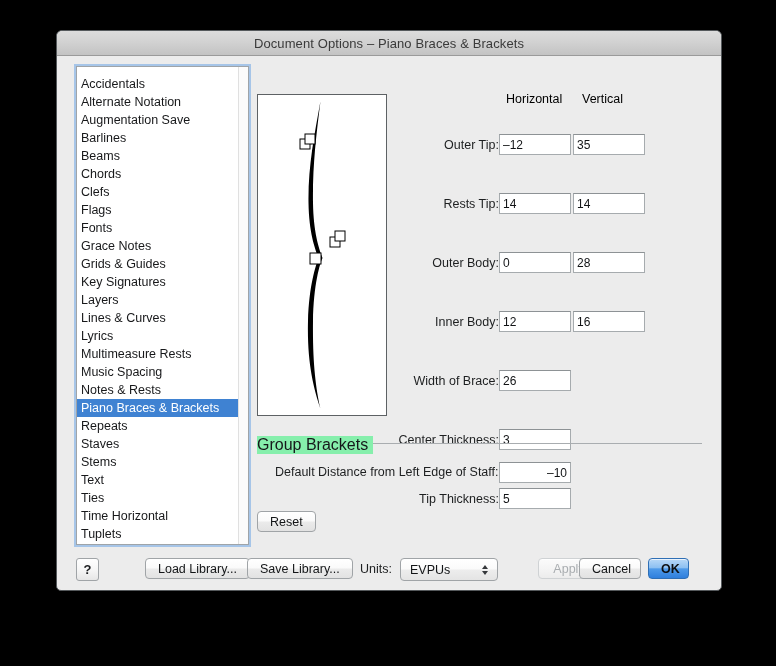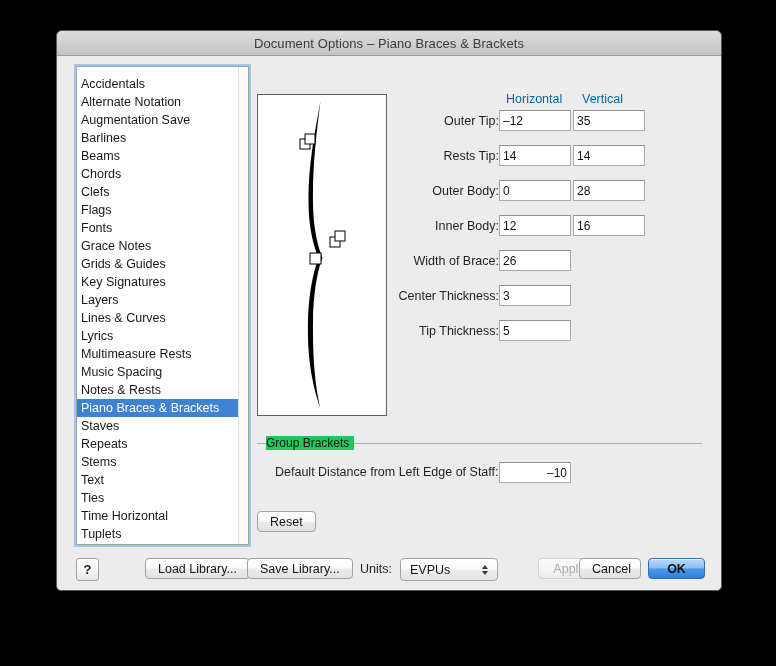--- a/index.html
+++ b/index.html
@@ -115,29 +115,30 @@
     top: 36px;
     width: 300px;
   }
   .col-headers {
     position: relative;
     height: 18px;
   }
   .col-headers span {
     position: absolute;
     font-size: 12.5px;
-    color: #0369a1;
+    color: #000000;
     top: 0;
   }
   .col-h-h { left: 104px; }
   .col-h-v { left: 180px; }
 
   .field-row {
     position: relative;
     height: 35px;
+    margin-top: 24px;
   }
   .field-label {
     position: absolute;
     right: 203px;
     top: 4px;
     font-size: 12.5px;
     color: #1d1f20;
     white-space: nowrap;
     text-align: right;
   }
@@ -166,25 +167,25 @@
     top: 380px;
     width: 445px;
     height: 105px;
   }
   .group-legend-row {
     position: relative;
     height: 13px;
   }
   .group-legend {
     position: absolute;
-    left: 9px;
+    left: 0;
     top: 0;
-    font-size: 12px;
+    font-size: 16px;
     color: #16181a;
-    background: #22c55e;
+    background: #86efac;
     padding-right: 5px;
     z-index: 2;
     white-space: nowrap;
   }
   .group-rule {
     position: absolute;
     left: 0;
     right: 0;
     top: 7px;
     height: 1px;
@@ -311,21 +312,21 @@
     border-bottom: 4px solid #35383b;
   }
   .tri-down {
     width: 0; height: 0;
     border-left: 3.5px solid transparent;
     border-right: 3.5px solid transparent;
     border-top: 4px solid #35383b;
   }
   #apply-button  { position: absolute; left: 452px; top: 5px; width: 62px; margin-left: 29px; }
   #cancel-button { position: absolute; left: 522px; top: 5px; width: 62px; }
-  #ok-button     { position: absolute; left: 591px; top: 5px; width: 57px; }
+  #ok-button     { position: absolute; left: 591px; top: 5px; width: 41px; }
 </style>
 </head>
 <body>
 
 <div id="dialog">
 
   <div id="titlebar">
     <span class="title-text">Document Options – Piano Braces &amp; Brackets</span>
   </div>
 
@@ -345,22 +346,22 @@
           <div class="cat-item">Grace Notes</div>
           <div class="cat-item">Grids &amp; Guides</div>
           <div class="cat-item">Key Signatures</div>
           <div class="cat-item">Layers</div>
           <div class="cat-item">Lines &amp; Curves</div>
           <div class="cat-item">Lyrics</div>
           <div class="cat-item">Multimeasure Rests</div>
           <div class="cat-item">Music Spacing</div>
           <div class="cat-item">Notes &amp; Rests</div>
           <div class="cat-item selected">Piano Braces &amp; Brackets</div>
+          <div class="cat-item">Repeats</div>
           <div class="cat-item">Staves</div>
-          <div class="cat-item">Repeats</div>
           <div class="cat-item">Stems</div>
           <div class="cat-item">Text</div>
           <div class="cat-item">Ties</div>
           <div class="cat-item">Time Horizontal</div>
           <div class="cat-item">Tuplets</div>
         </div>
       <div class="cat-track"></div>
     </div>
 
     <div id="brace-preview">

